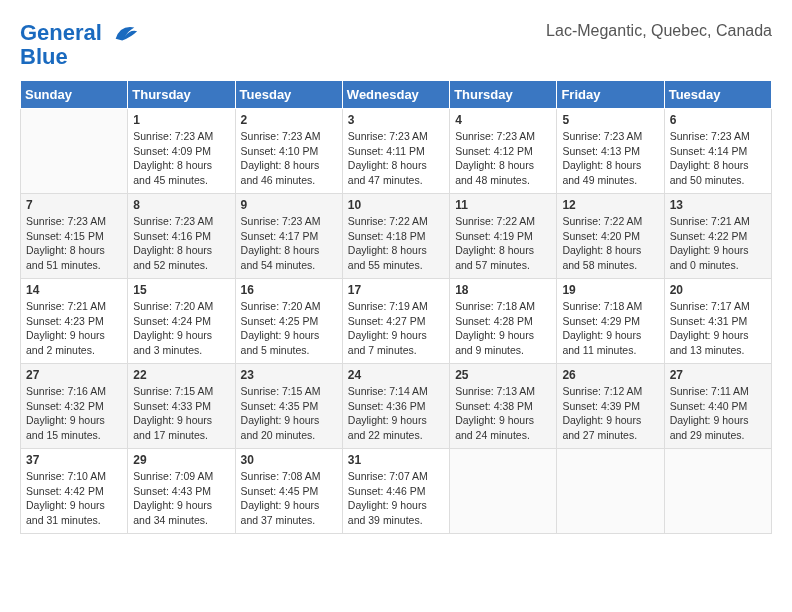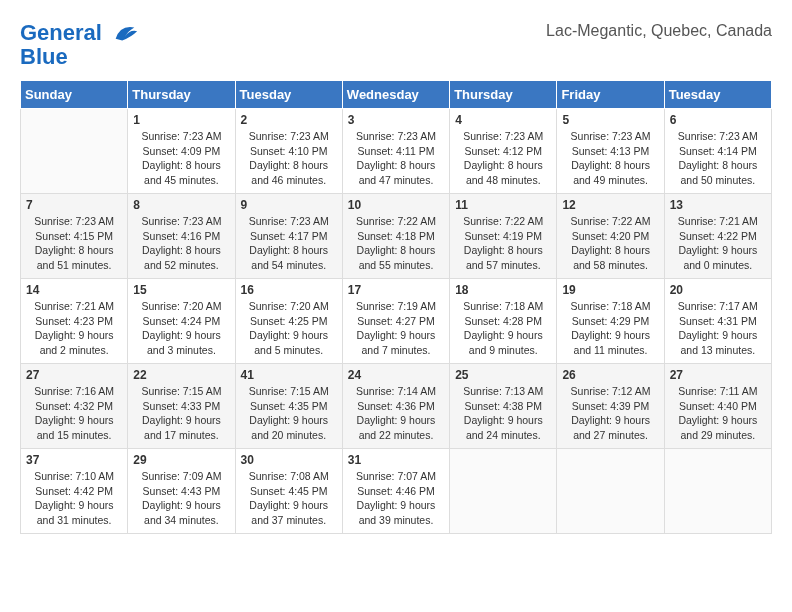--- a/index.html
+++ b/index.html
@@ -76,21 +76,20 @@
     }
     .day-number {
       font-weight: bold;
       font-size: 12px;
       margin-bottom: 2px;
     }
     .day-info {
       font-size: 10.5px;
       line-height: 1.4;
       color: #333;
-      text-align: center;
     }
     .empty {
       background: #fafafa !important;
     }
   </style>
 </head>
 <body>
 
 <div class="header">
   <div class="logo">
@@ -214,21 +213,21 @@
       <tr>
         <td>
           <div class="day-number">27</div>
           <div class="day-info">Sunrise: 7:16 AM<br>Sunset: 4:32 PM<br>Daylight: 9 hours and 15 minutes.</div>
         </td>
         <td>
           <div class="day-number">22</div>
           <div class="day-info">Sunrise: 7:15 AM<br>Sunset: 4:33 PM<br>Daylight: 9 hours and 17 minutes.</div>
         </td>
         <td>
-          <div class="day-number">41</div>
+          <div class="day-number">23</div>
           <div class="day-info">Sunrise: 7:15 AM<br>Sunset: 4:35 PM<br>Daylight: 9 hours and 20 minutes.</div>
         </td>
         <td>
           <div class="day-number">24</div>
           <div class="day-info">Sunrise: 7:14 AM<br>Sunset: 4:36 PM<br>Daylight: 9 hours and 22 minutes.</div>
         </td>
         <td>
           <div class="day-number">25</div>
           <div class="day-info">Sunrise: 7:13 AM<br>Sunset: 4:38 PM<br>Daylight: 9 hours and 24 minutes.</div>
         </td>

